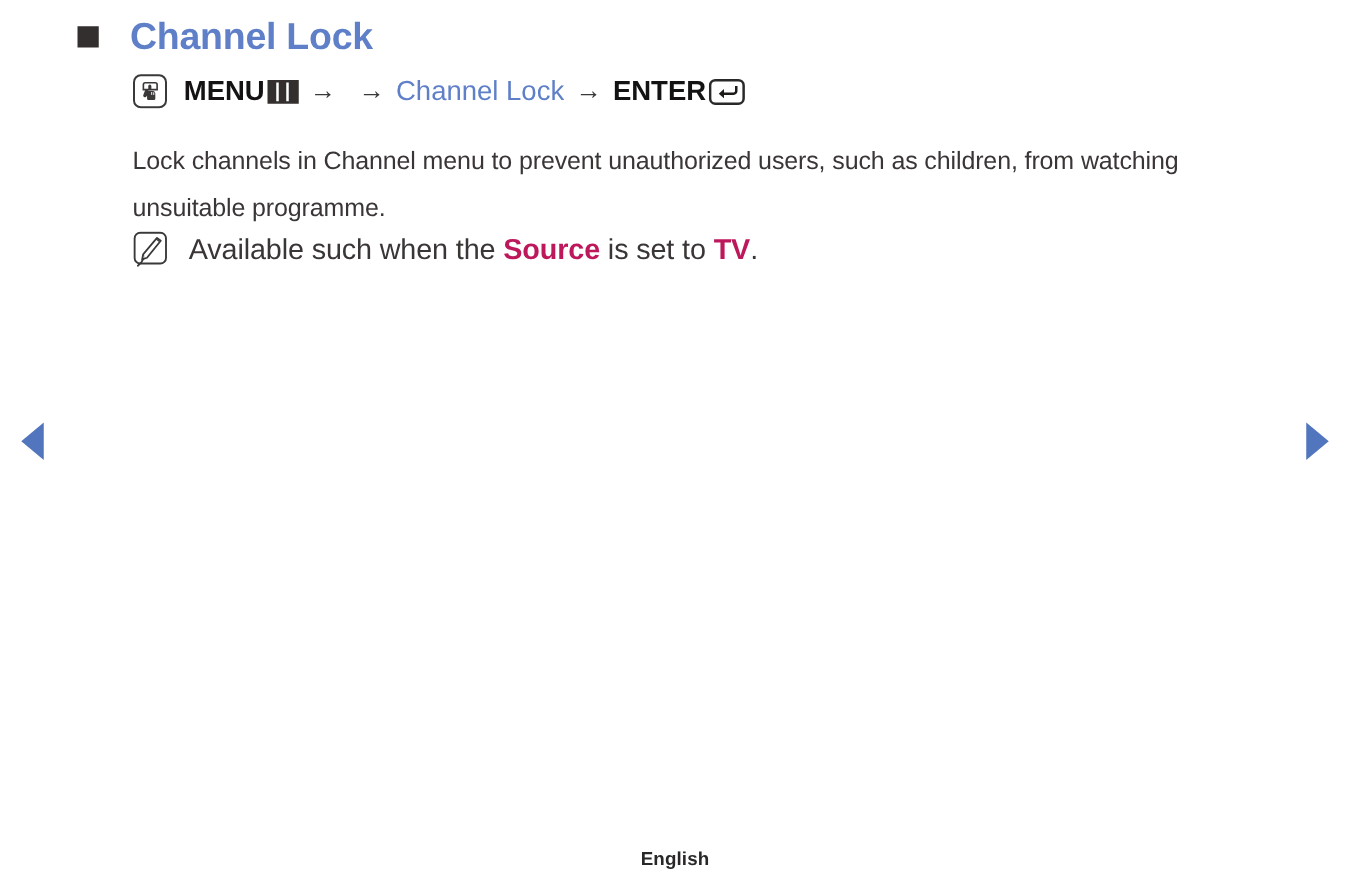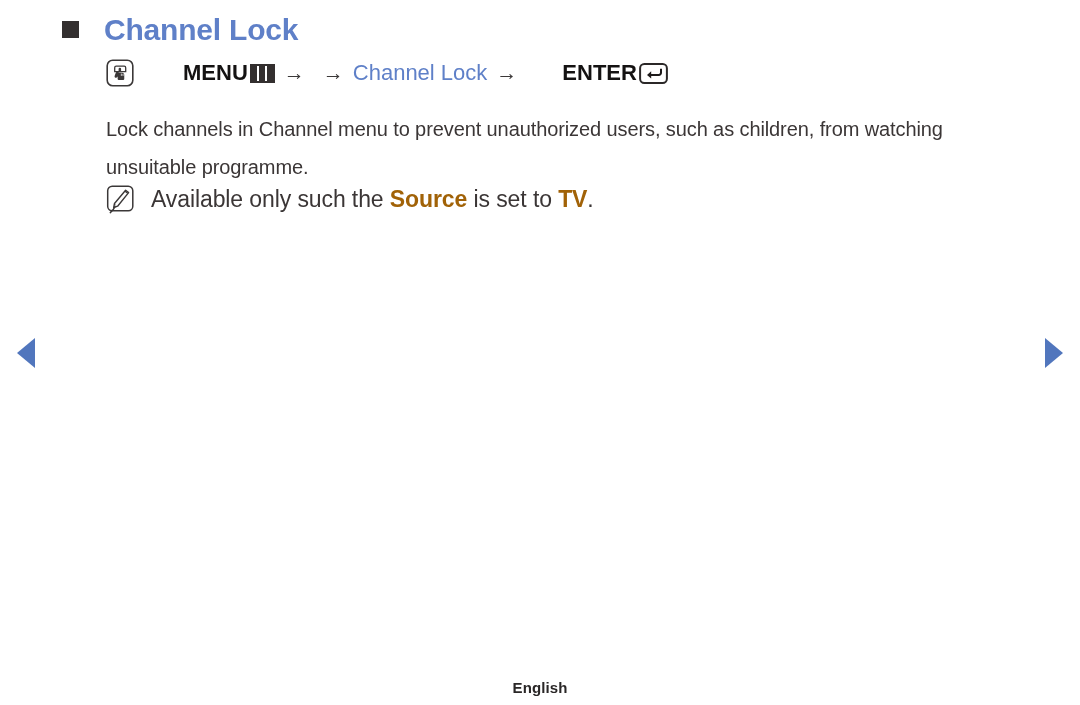--- a/index.html
+++ b/index.html
@@ -63,21 +63,20 @@
     font-size: 22px;
     line-height: 28px;
     color: #201d1d;
     display: flex;
     align-items: center;
     white-space: nowrap;
   }
   .path-bold {
     font-weight: bold;
     color: #141212;
-    margin-left: 36px;
   }
   .path-blue {
     color: #5f80c8;
     font-weight: normal;
   }
   .path-arrow {
     color: #3b3838;
     font-weight: normal;
     margin: 0 9px;
     font-size: 21px;
@@ -140,21 +139,21 @@
     display: block;
   }
   .note-text {
     font-size: 23px;
     line-height: 29px;
     color: #3b3636;
     white-space: nowrap;
     letter-spacing: -0.1px;
   }
   .note-blue {
-    color: #a16207;
+    color: #be185d;
     font-weight: bold;
   }
 
   
   .nav-arrow {
     position: absolute;
     top: 338px;
     width: 0;
     height: 0;
     cursor: pointer;
@@ -228,21 +227,21 @@
 
   <div class="note-row">
     <svg class="icon-note" viewBox="0 0 28 29">
       <path d="M6.2 1.2 h16.1 a4.5 4.5 0 0 1 4.5 4.5 v15.6 a4.5 4.5 0 0 1 -4.5 4.5 h-16.1
                a4.5 4.5 0 0 1 -4.5 -4.5 v-15.6 a4.5 4.5 0 0 1 4.5 -4.5 z" fill="#ffffff" stroke="#3b3838" stroke-width="1.5"></path>
       <path d="M19.6 5.3 l3.0 2.3 l-11.0 13.6 l-3.9 1.3 l0.8 -4.0 z" fill="none" stroke="#3b3838" stroke-width="1.4" stroke-linejoin="round"></path>
       <path d="M8.5 18.5 l0.9 0.7 l-0.1 2.1 z" fill="#3b3838"></path>
       <path d="M4.3 27.6 c1.9 -1.5 3.7 -3.6 4.4 -5.6" fill="none" stroke="#3b3838" stroke-width="1.5" stroke-linecap="round"></path>
       <path d="M19.0 6.2 l2.6 2.0" fill="none" stroke="#3b3838" stroke-width="1.1"></path>
     </svg>
-    <span class="note-text"><span>Available only such the </span><span class="note-blue">Source</span><span> is set to </span><span class="note-blue">TV</span><span>.</span></span>
+    <span class="note-text"><span>Available such when the </span><span class="note-blue">Source</span><span> is set to </span><span class="note-blue">TV</span><span>.</span></span>
   </div>
 
   <div class="nav-arrow nav-prev"></div>
   <div class="nav-arrow nav-next"></div>
 
   <div class="footer">English</div>
 
 </div>
 
 </body></html>

